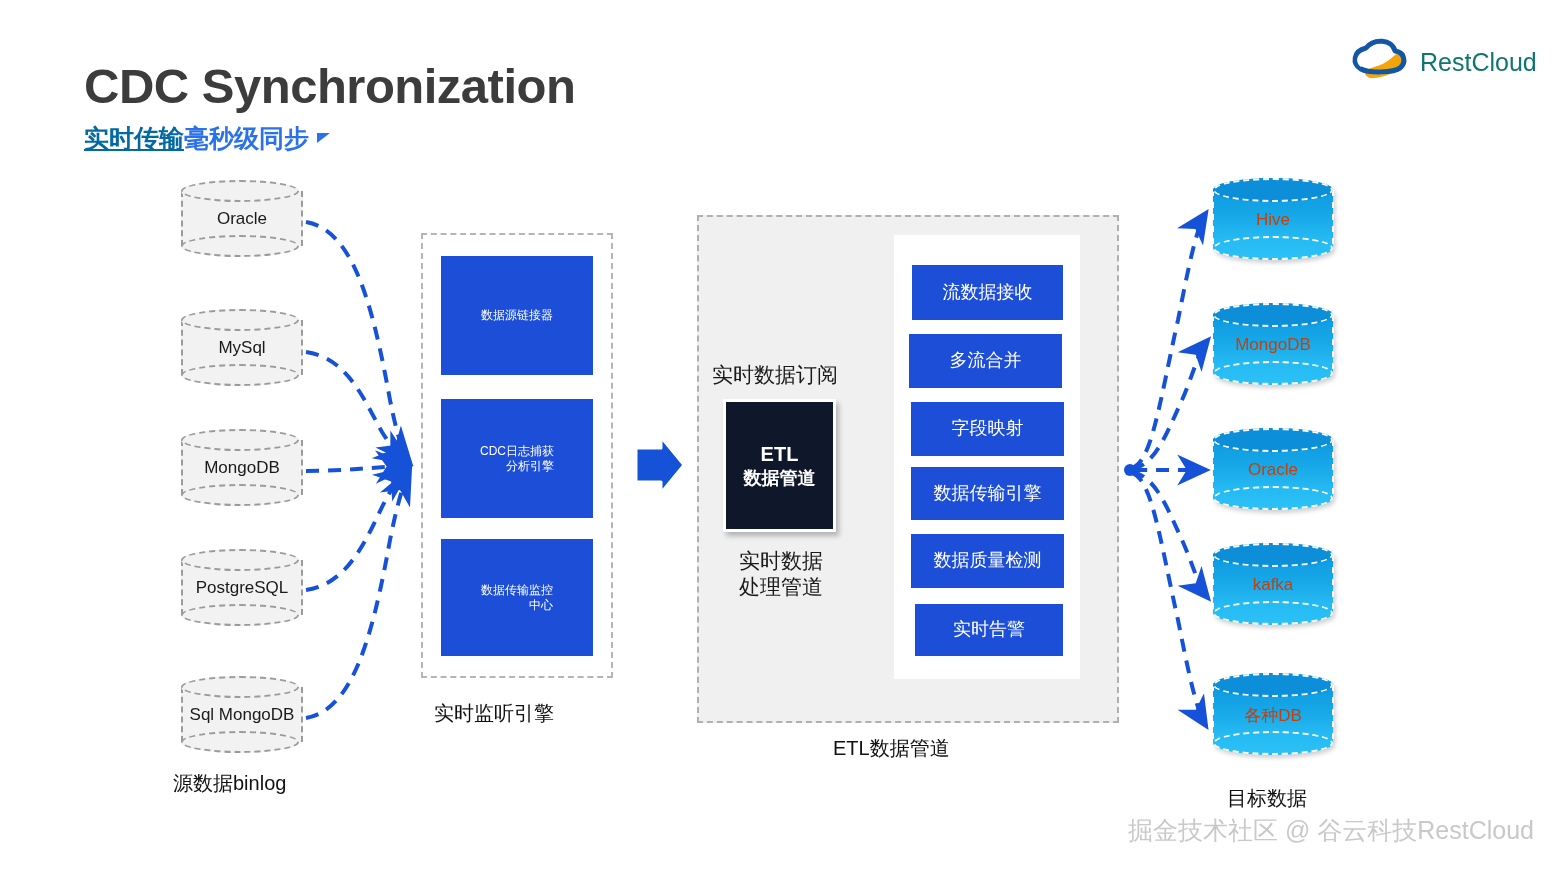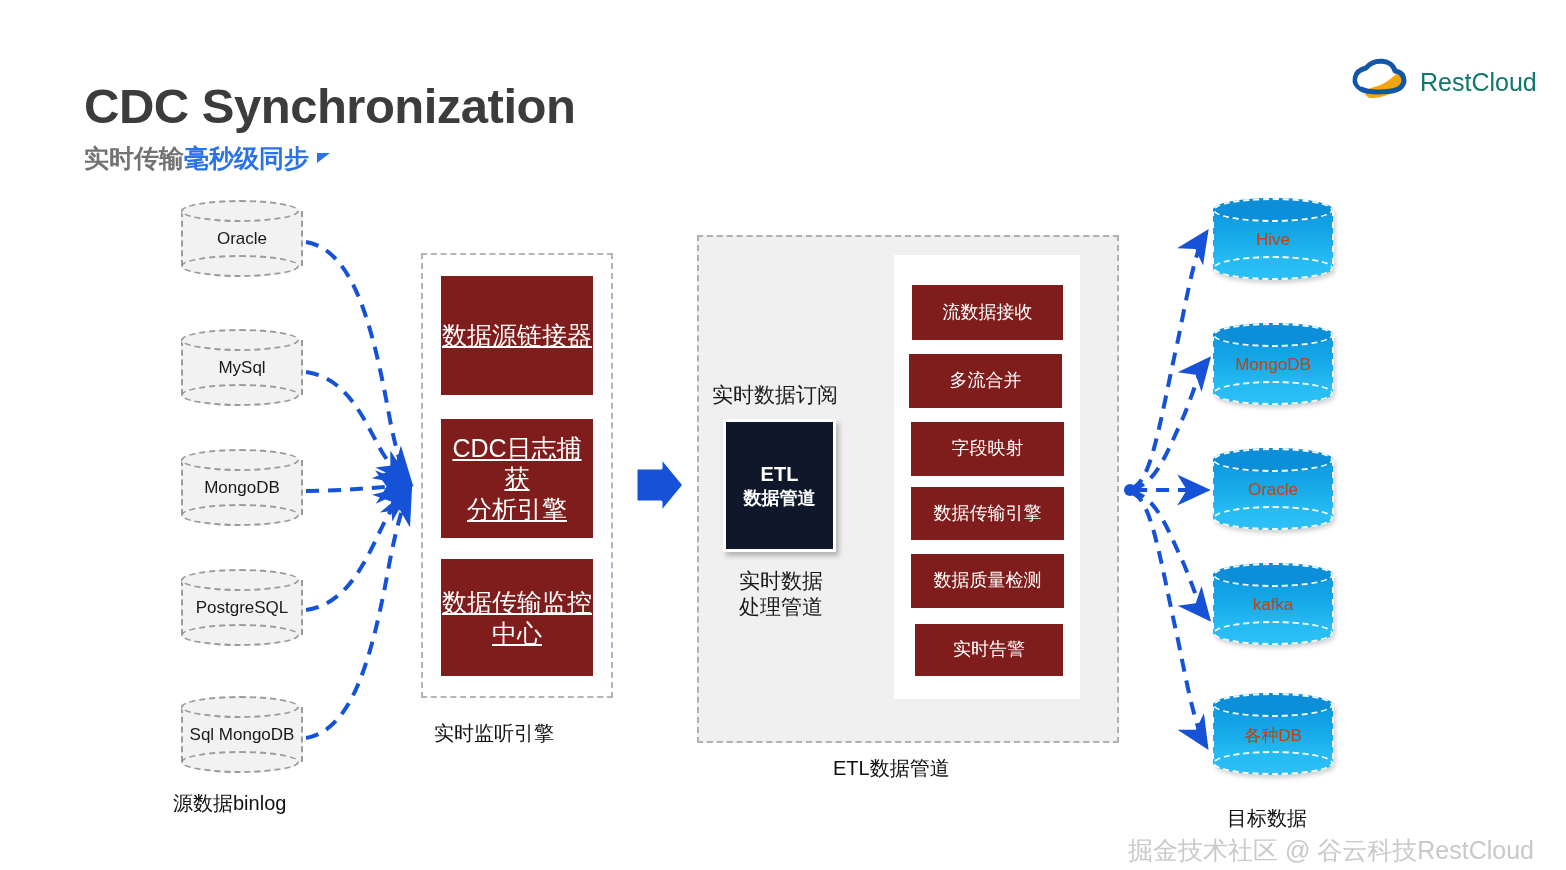--- a/index.html
+++ b/index.html
@@ -1,33 +1,33 @@
 <!DOCTYPE html>
 <html><head>
 <meta charset="utf-8">
 <style>
   html,body{margin:0;padding:0;background:#ffffff;}
   body{
     width:1566px;height:870px;position:relative;overflow:hidden;
     font-family:"Liberation Sans","DejaVu Sans",sans-serif;
     color:#222;
   }
-  .stage{position:absolute;left:0;top:0;width:1566px;height:779px;margin-top:20px;}
+  .stage{position:absolute;left:0;top:0;width:1566px;height:779px;}
 
   
   #page-title{
     position:absolute;left:84px;top:62px;
     font-size:49px;font-weight:bold;letter-spacing:-0.5px;
     color:#3c3c3c;line-height:1;white-space:nowrap;
   }
   #subtitle{
     position:absolute;left:84px;top:126px;
     font-size:25px;font-weight:bold;white-space:nowrap;line-height:1;
   }
-  #subtitle .sub-a{color:#737373;}
+  #subtitle .sub-a{color:#0369a1;text-decoration:underline;}
   #subtitle .sub-b{color:#2a72e8;}
   .tri-marker{
     display:inline-block;width:0;height:0;margin-left:8px;
     vertical-align:2px;
     border-left:13px solid #2a72e8;
     border-bottom:10px solid transparent;
     border-top:0 solid transparent;
     transform:translateY(-2px);
   }
 
@@ -103,25 +103,25 @@
     position:absolute;left:697px;top:215px;width:422px;height:508px;
     border:2px dashed #b0b0b0;box-sizing:border-box;background:#f0f0f0;
   }
   #etl-inner-panel{
     position:absolute;left:894px;top:235px;width:186px;height:444px;
     background:#ffffff;
   }
 
   
   .blue-box{
-    position:absolute;background:#7f1d1d;color:#fff;
-    display:flex;align-items:center;justify-content:center;text-align:center;
+    position:absolute;background:#1d4ed8;color:#fff;
+    display:flex;align-items:center;justify-content:center;text-align:right;
     line-height:1.22;white-space:pre-line;
   }
-  .lb{font-size:25px;text-decoration:underline;}
+  .lb{font-size:12px;}
   .pb{font-size:18px;}
 
   #etl-core{
     position:absolute;left:723px;top:399px;width:113px;height:133px;
     background:#0f172a;color:#fff;font-weight:bold;font-size:19px;
     display:flex;flex-direction:column;align-items:center;justify-content:center;
     line-height:1.3;
     border:3px solid #fff;box-sizing:border-box;
     box-shadow:3px 4px 5px rgba(0,0,0,0.25);
   }

